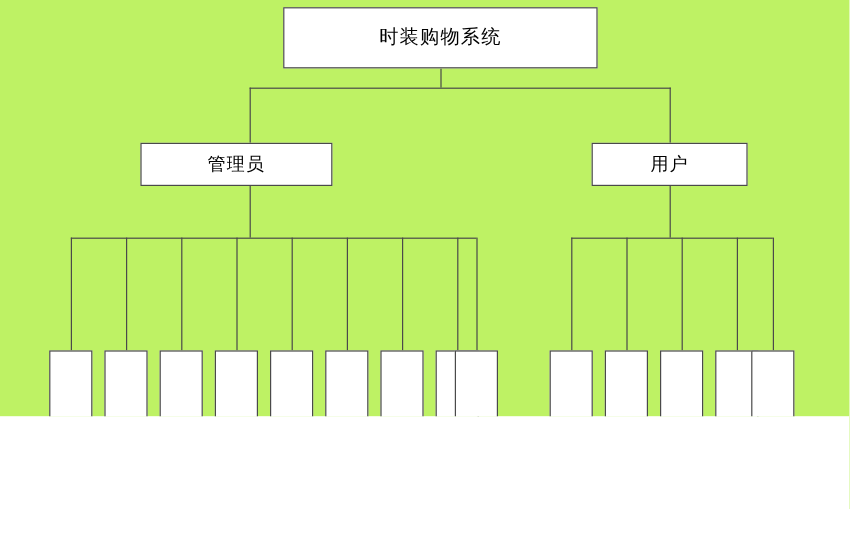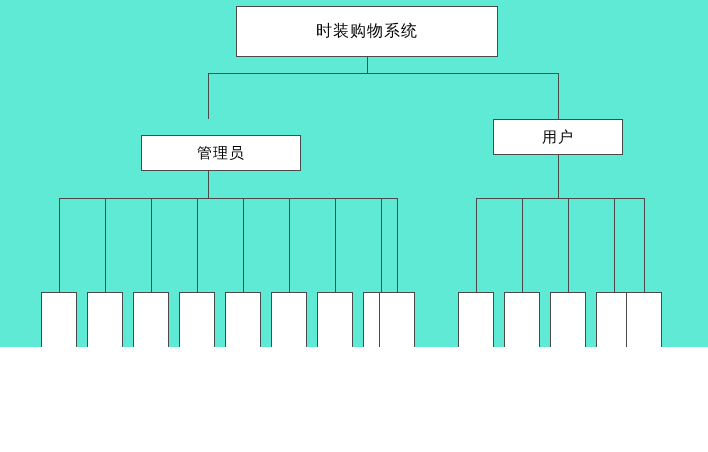--- a/index.html
+++ b/index.html
@@ -4,21 +4,21 @@
 <style>
   html, body {
     margin: 0;
     padding: 0;
     background: #ffffff;
   }
   #diagram {
     position: relative;
     width: 708px;
     height: 347px;
-    background: #5eead4;
+    background: #bef264;
     font-family: "DejaVu Sans", "Liberation Sans", sans-serif;
     overflow: hidden;
   }
 
   
   .node {
     position: absolute;
     box-sizing: border-box;
     border: 1px solid #4a4a4a;
     background: #ffffff;
@@ -38,21 +38,21 @@
     letter-spacing: 1px;
   }
 
   
   .node.role {
     top: 119px;
     height: 36px;
     font-size: 15px;
     letter-spacing: 1px;
   }
-  .node.role.admin  { left: 141px; width: 160px; margin-top: 16px; }
+  .node.role.admin  { left: 117px; width: 160px; }
   .node.role.user   { left: 493px; width: 130px; text-align: right; }
 
   
   .node.leaf {
     top: 292px;
     width: 36px;
     height: 152px;
     font-size: 13px;
     line-height: 1.18;
     padding: 3px 0;

